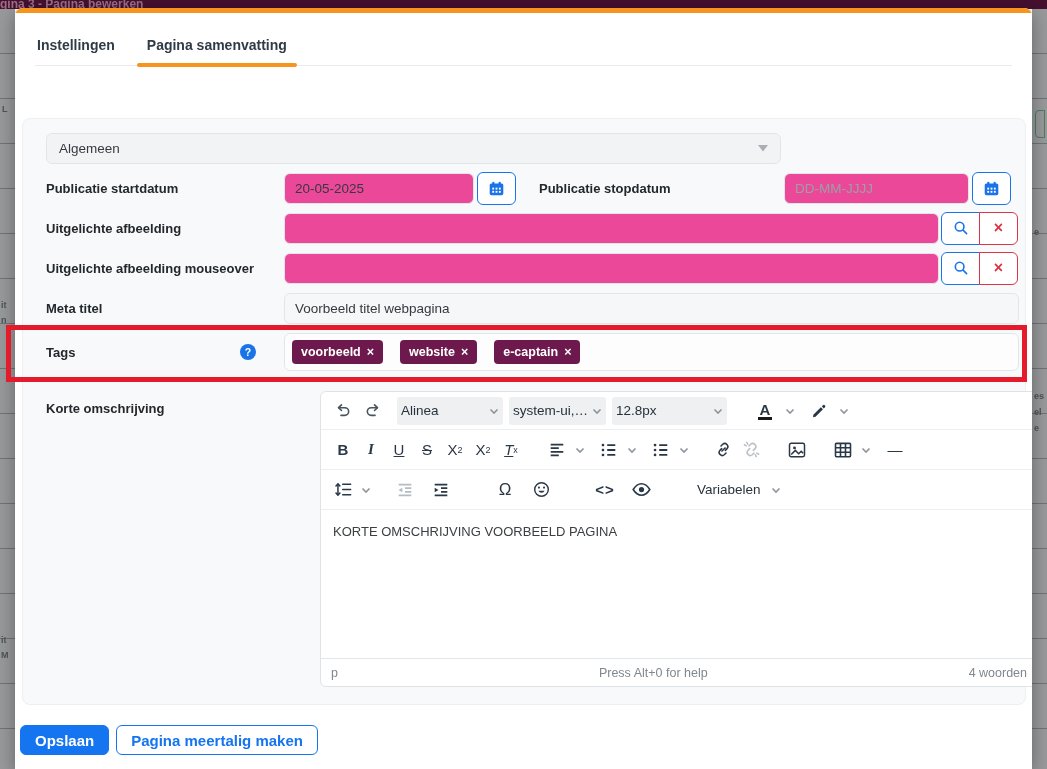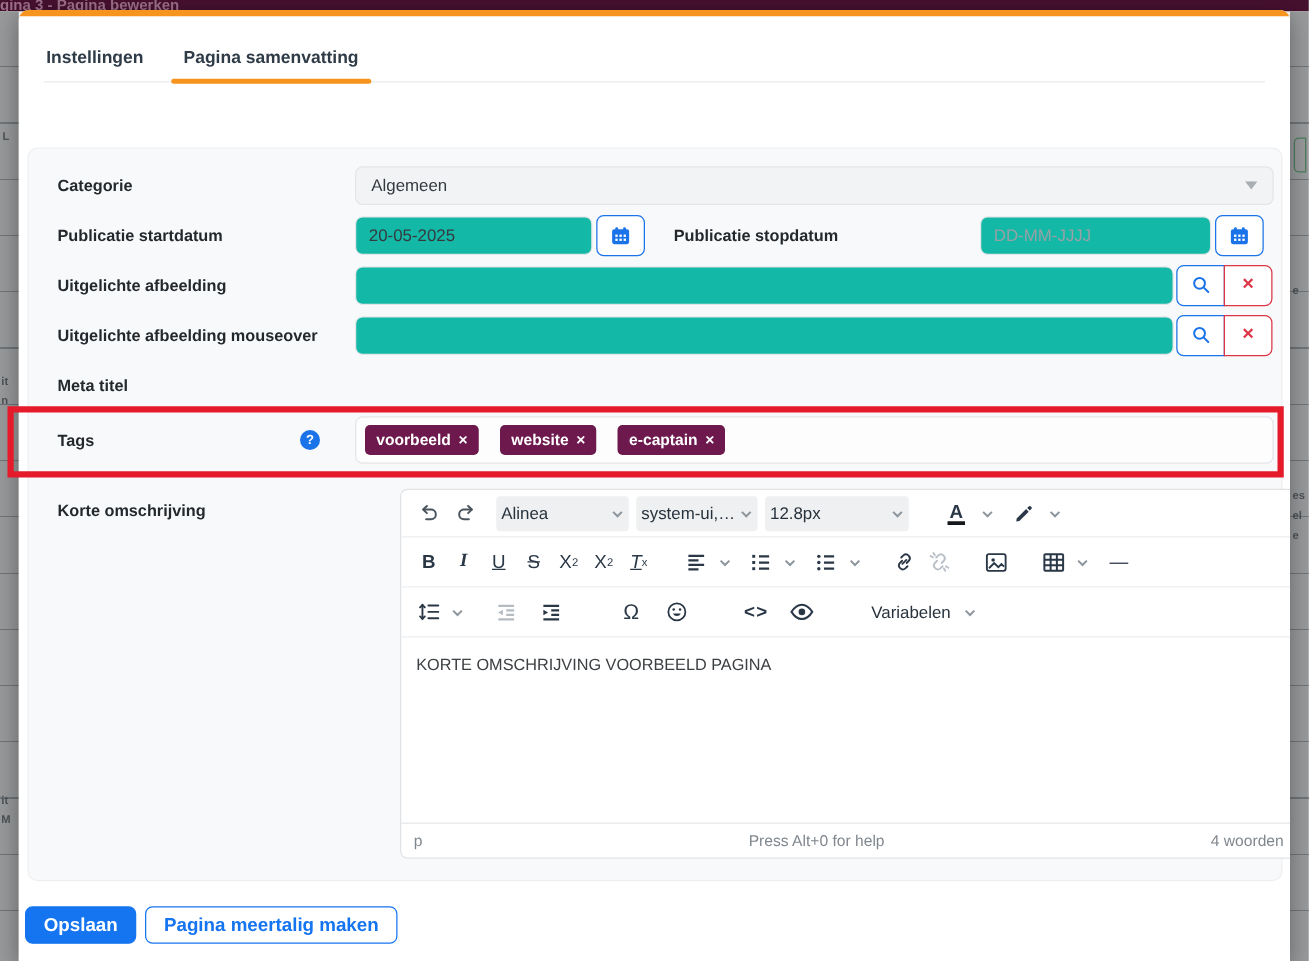--- a/index.html
+++ b/index.html
@@ -29,21 +29,21 @@
   .tab { position:relative; font-size:14px; font-weight:700; color:#2f3b46; padding:4px 2px 12px 2px; cursor:pointer; }
   .tab.active::after { content:""; position:absolute; left:-8px; right:-8px; bottom:-2px; height:4px; background:#f7941d; border-radius:3px; }
 
   
   .panel { position:absolute; left:7px; top:110px; width:1004px; height:587px; background:#f8f9fa; border:1px solid #edeff1; border-radius:8px; }
   .frow { display:flex; align-items:center; min-height:40px; padding:0 8px 0 23px; position:relative; }
   .frow.first { margin-top:9px; }
   .flabel { flex:0 0 238px; font-size:13px; font-weight:700; color:#23282d; }
   .fcontrol { flex:1; display:flex; align-items:center; }
 
-  .inp { height:31px; background:#14b8a6; border:1px solid #e3e6e9; border-radius:6px; padding:0 10px; font-size:13.5px; color:#343a40; font-family:"Liberation Sans",sans-serif; outline:none; }
+  .inp { height:31px; background:#ec4899; border:1px solid #e3e6e9; border-radius:6px; padding:0 10px; font-size:13.5px; color:#343a40; font-family:"Liberation Sans",sans-serif; outline:none; }
   .inp::placeholder { color:#9aa0a6; }
   .sel { height:31px; width:735px; background:#f2f3f5; border:1px solid #e3e6e9; border-radius:6px; padding:0 12px; font-size:13.5px; color:#343a40; display:flex; align-items:center; justify-content:space-between; cursor:pointer; }
 
   .icon-btn { width:39px; height:33px; background:#ffffff; display:flex; align-items:center; justify-content:center; cursor:pointer; }
   .btn-cal   { border:1px solid #1a73e8; border-radius:6px; margin-left:3px; }
   .btn-search{ border:1px solid #1a73e8; border-radius:6px 0 0 6px; margin-left:2px; }
   .btn-clear { border:1px solid #dc3545; border-radius:0 6px 6px 0; margin-left:-1px; color:#dc3545; font-size:16px; font-weight:bold; }
 
   .help-badge { width:16px; height:16px; border-radius:50%; background:#1a73e8; color:#fff; font-size:10.5px; font-weight:bold;
                 display:inline-flex; align-items:center; justify-content:center; margin-left:8px; cursor:pointer; }
@@ -110,21 +110,20 @@
   <div class="accent-bar"></div>
 
   <div class="tabs">
     <div class="tab">Instellingen</div>
     <div class="tab active">Pagina samenvatting</div>
   </div>
 
   <div class="panel">
 
     <div class="frow first">
-      <span class="flabel">Categorie</span>
       <span class="fcontrol">
         <span class="sel">
           <span>Algemeen</span>
           <svg width="10" height="7" viewBox="0 0 10 7">
               <path d="M0 0 h10 L5 6.5 z" fill="#a9aeb4"></path>
             </svg>
         </span>
       </span>
     </div>
 
@@ -194,20 +193,23 @@
             </svg>
         </span>
         <span class="icon-btn btn-clear">
           <span>×</span>
         </span>
       </span>
     </div>
 
     <div class="frow">
       <span class="flabel">Meta titel</span>
+      <span class="fcontrol">
+        <input class="inp" style="width: 735px; background: rgb(246, 247, 248);" value="Voorbeeld titel webpagina">
+      </span>
     </div>
 
     <div class="frow tags-row">
       <span class="flabel" style="display:flex; align-items:center;">
         <span>Tags</span>
         <span style="flex:1;"></span>
         <span class="help-badge" style="margin-right:28px;">?</span>
       </span>
       <span class="fcontrol">
         <span class="tags-field">

